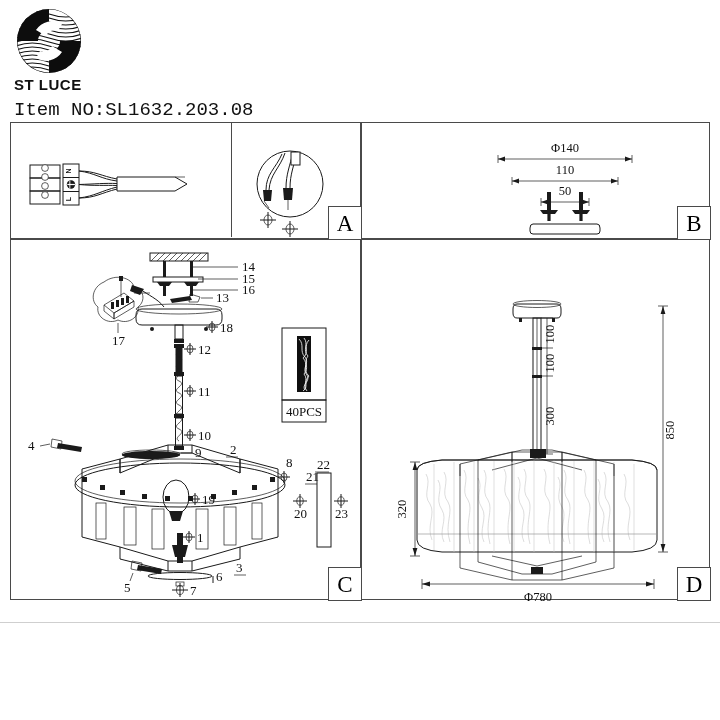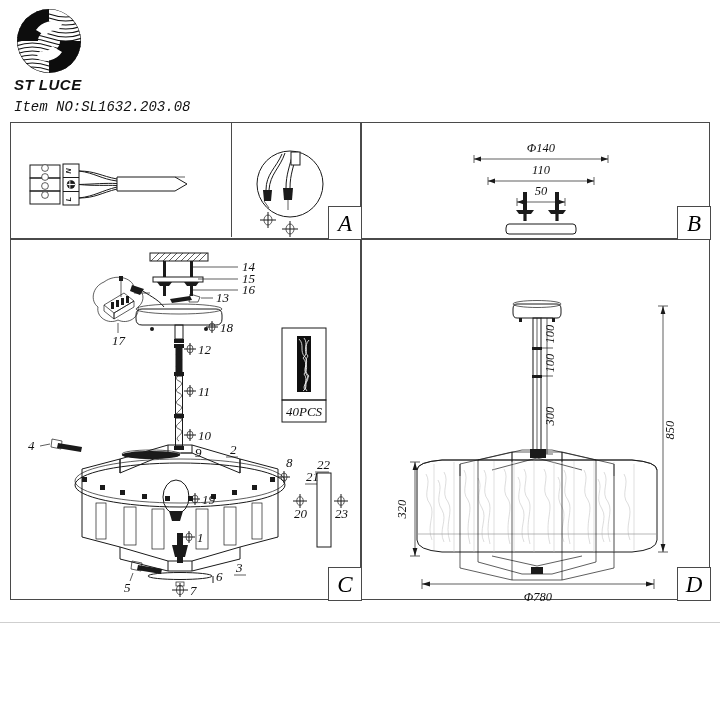--- a/index.html
+++ b/index.html
@@ -1,28 +1,28 @@
 <!DOCTYPE html>
 <html><head>
 <meta charset="utf-8">
 <style>
   html,body{margin:0;padding:0;background:#fff;}
   body{width:720px;height:720px;position:relative;
        font-family:"Liberation Serif",serif;color:#000;overflow:hidden;}
 
-  #page{position:absolute;left:0;top:0;width:720px;height:720px;font-style:italic;}
+  #page{position:absolute;left:0;top:0;width:720px;height:720px;}
 
   
   .logo-wrap{position:absolute;left:14px;top:8px;width:110px;height:92px;}
   .logo-circle{position:absolute;left:2px;top:0;width:66px;height:66px;}
   .logo-text{position:absolute;left:0;top:68px;font-family:"Liberation Sans",sans-serif;
              font-weight:700;font-size:15px;letter-spacing:.5px;color:#111;}
 
   .item-no{position:absolute;left:14px;top:99px;font-family:"Liberation Mono",monospace;
-           font-size:14px;letter-spacing:0px;color:#111;white-space:nowrap;}
+           font-size:19px;letter-spacing:0px;color:#111;white-space:nowrap;}
 
   
   .frame{position:absolute;left:10px;top:122px;width:700px;height:478px;
          border:1.6px solid #4a4a4a;box-sizing:border-box;}
   .vline{position:absolute;background:#4a4a4a;}
   .hline{position:absolute;background:#4a4a4a;}
 
   .panel-tag{position:absolute;border:1.4px solid #4a4a4a;background:#fff;
              width:32px;height:32px;display:flex;align-items:center;justify-content:center;
              font-size:23px;font-family:"Liberation Serif",serif;line-height:1;}
@@ -191,21 +191,21 @@
         <line class="st" x1="30" y1="66" x2="30" y2="82"></line>
       </g>
       <g>
         <line class="st" x1="44" y1="83" x2="60" y2="83"></line>
         <ellipse class="st-thin" cx="52" cy="83" rx="4" ry="5"></ellipse>
         <line class="st" x1="52" y1="75" x2="52" y2="91"></line>
       </g>
     </svg>
   </div>
 
-  <div class="svgbox" style="left:452px;top:140px;width:180px;height:95px;">
+  <div class="svgbox" style="left:476px;top:140px;width:180px;height:95px;">
     <svg width="180" height="95" viewBox="0 0 180 95">
 
       <text class="dimtxt" x="89" y="12" text-anchor="middle">Φ140</text>
       <g class="st-dim">
         <line x1="22" y1="19" x2="156" y2="19"></line>
         <line x1="22" y1="15" x2="22" y2="23"></line>
           <line x1="156" y1="15" x2="156" y2="23"></line>
         <path class="fillk" d="M22 19 L29 16.6 L29 21.4 Z"></path>
         <path class="fillk" d="M156 19 L149 16.6 L149 21.4 Z"></path>
       </g>

